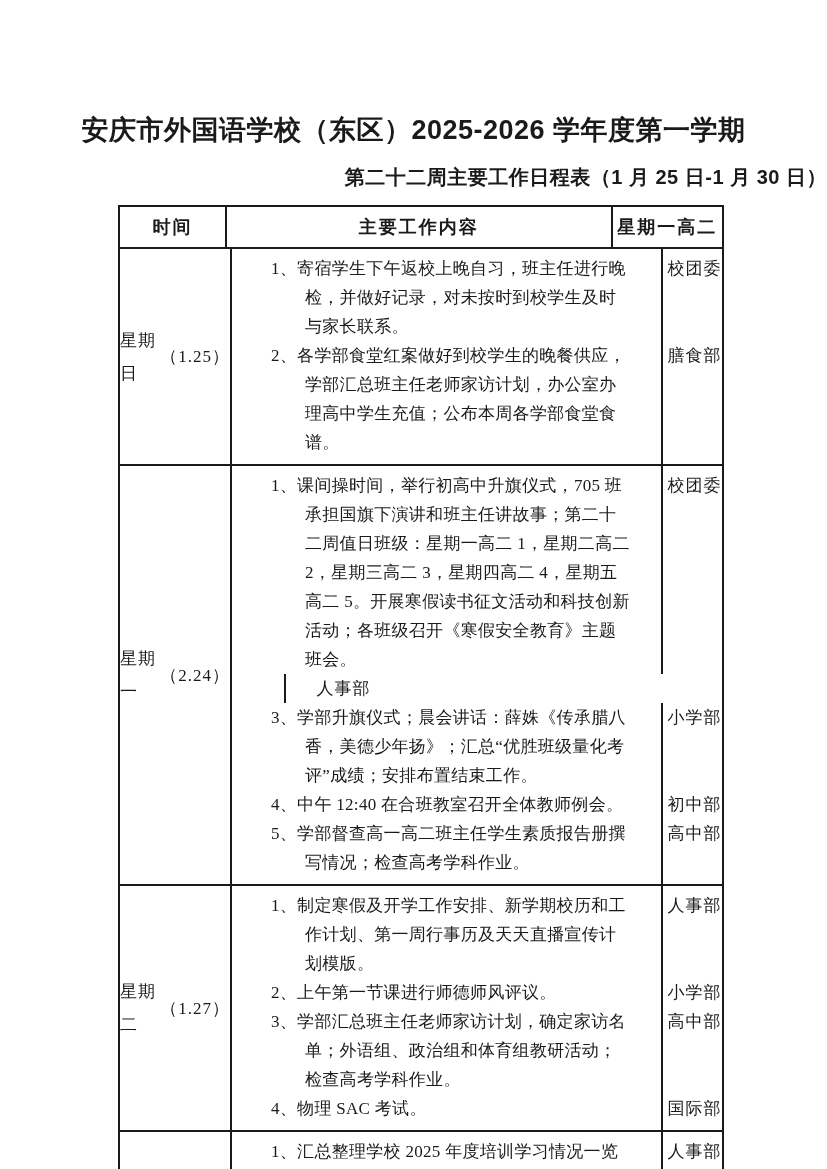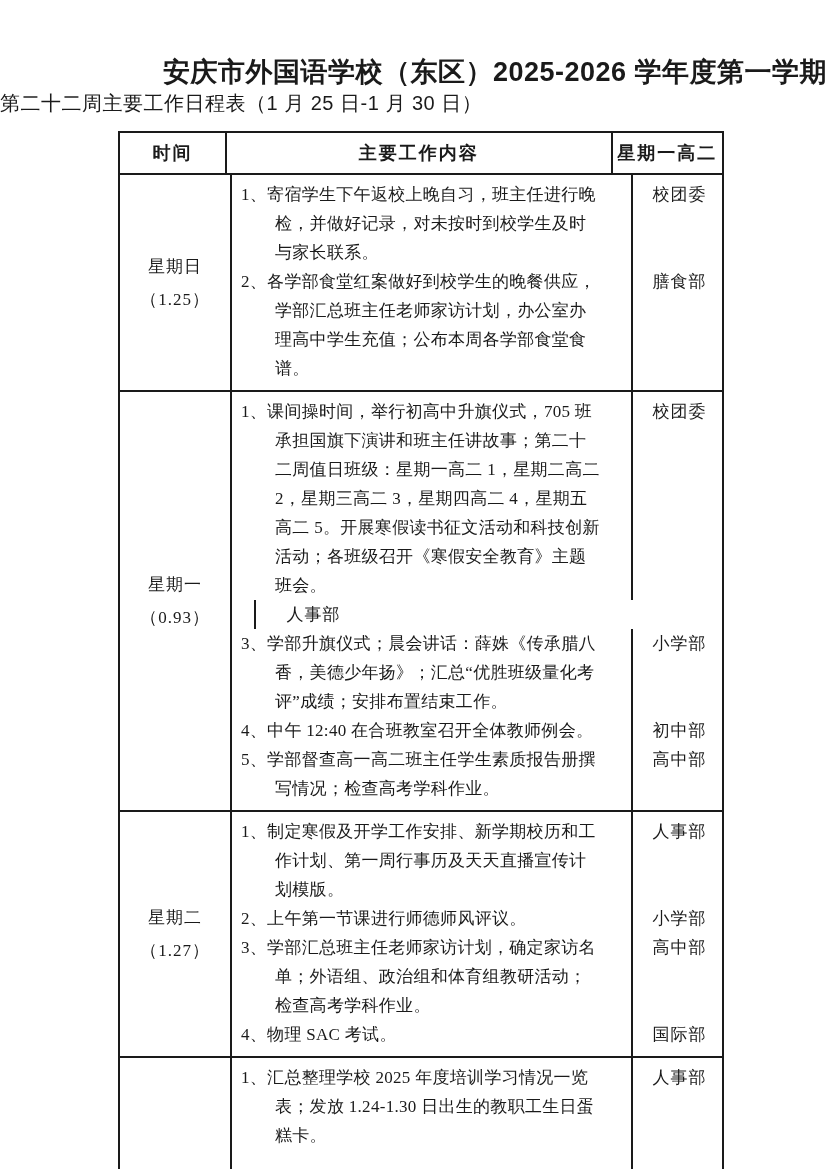--- a/index.html
+++ b/index.html
@@ -8,31 +8,32 @@
     width: 827px;
     height: 1169px;
     margin: 0 auto;
     background: #ffffff;
     color: #1a1a1a;
     font-family: "Liberation Serif", "DejaVu Serif", serif;
     position: relative;
     overflow: hidden;
   }
   .doc-title {
-    padding-top: 54px;
-    text-align: right;
+    padding-top: 112px;
+    text-align: center;
     font-family: "Liberation Sans", "DejaVu Sans", sans-serif;
     font-weight: 700;
     font-size: 27px;
     letter-spacing: 0.5px;
   }
   .doc-subtitle {
-    text-align: left;
+    margin-top: 16px;
+    text-align: right;
     font-family: "Liberation Sans", "DejaVu Sans", sans-serif;
-    font-weight: 400;
+    font-weight: 700;
     font-size: 20px;
     letter-spacing: 0.5px;
   }
   .sched-table {
     width: 606px;
     margin-left: 118px;
     margin-top: 14px;
     border: 2px solid #1a1a1a;
     font-size: 17px;
   }
@@ -55,33 +56,33 @@
   .day-row { display: flex; }
   .day-row + .day-row { border-top: 2px solid #1a1a1a; }
   #tbody .day-row:nth-child(1) { min-height: 145px; }
   #tbody .day-row:nth-child(2) { min-height: 377px; }
   #tbody .day-row:nth-child(3) { min-height: 176px; }
   #tbody .day-row:nth-child(4) { min-height: 173px; }
   .day-cell {
     width: 112px;
     border-right: 2px solid #1a1a1a;
     display: flex;
-    flex-direction: column;
+    flex-direction: row;
     align-items: center;
     justify-content: center;
     line-height: 33px;
     letter-spacing: 1px;
     flex-shrink: 0;
   }
   .items {
     width: 494px;
     display: flex;
     flex-direction: column;
   }
-  .item { display: flex; }
+  .item { display: flex; padding-left: 30px; }
   .item:last-child { flex: 1; }
   .content {
     width: 377px;
     padding: 0 9px 0 43px;
     text-indent: -34px;
     line-height: 29px;
     letter-spacing: 0.3px;
     flex-shrink: 0;
   }
   .dept {
@@ -124,21 +125,21 @@
   <div class="item">
     <div class="content"><span>2、</span><span>各学部食堂红案做好到校学生的晚餐供应，学部汇总班主任老师家访计划，办公室办理高中学生充值；公布本周各学部食堂食谱。</span></div>
     <div class="dept">膳食部</div>
   </div>
 </div>
   </div>
 
   <div class="day-row">
     <div class="day-cell">
       <div>星期一</div>
-      <div>（0.93）</div>
+      <div>（2.24）</div>
     </div>
     <div class="items">
   <div class="item">
     <div class="content"><span>1、</span><span>课间操时间，举行初高中升旗仪式，705 班承担国旗下演讲和班主任讲故事；第二十二周值日班级：星期一高二 1，星期二高二 2，星期三高二 3，星期四高二 4，星期五高二 5。开展寒假读书征文活动和科技创新活动；各班级召开《寒假安全教育》主题班会。</span></div>
     <div class="dept">校团委</div>
   </div>
 
   <div class="item">
     <div class="dept">人事部</div>
   </div>

